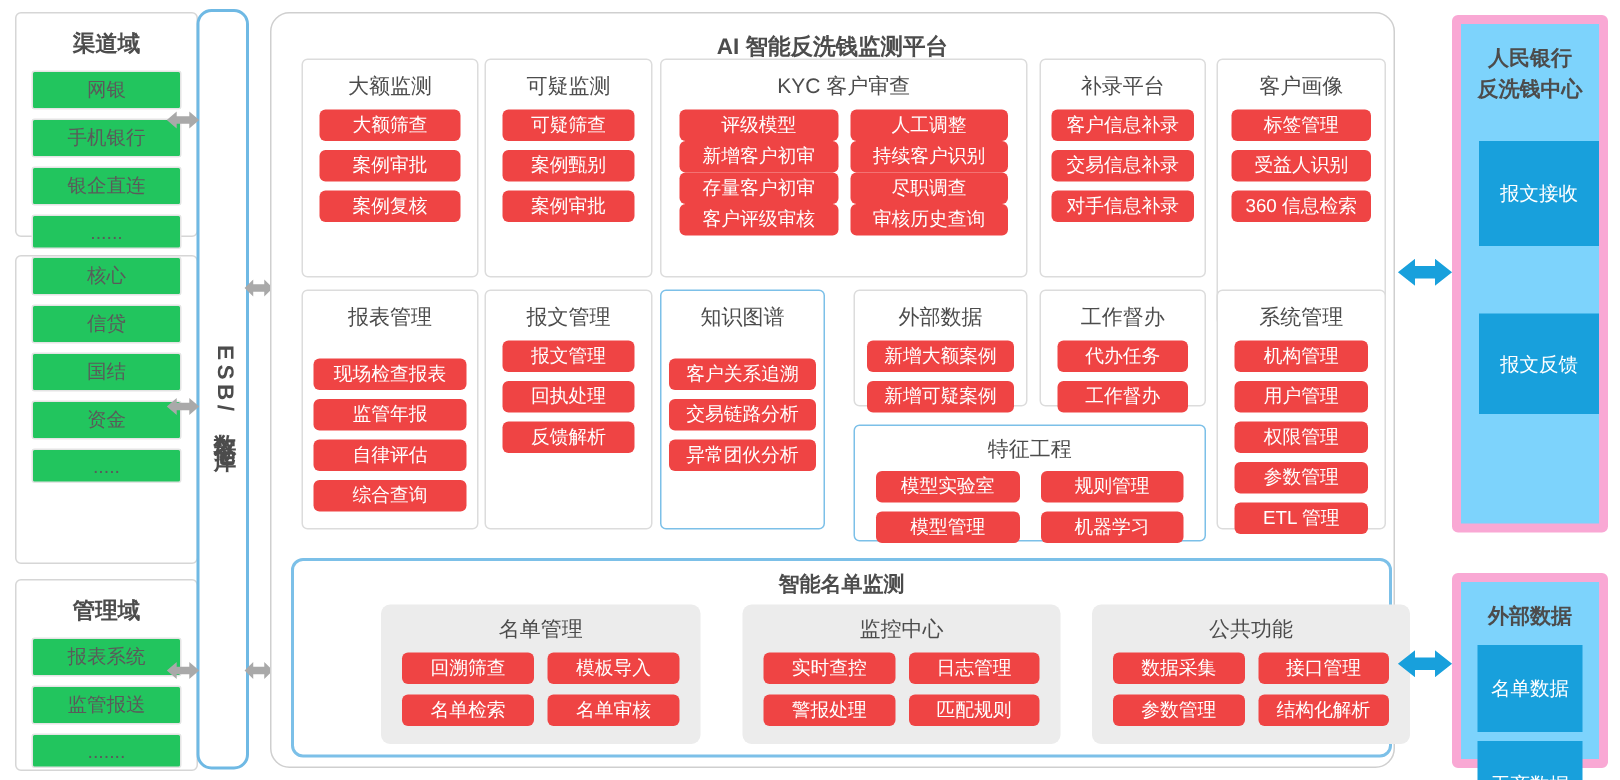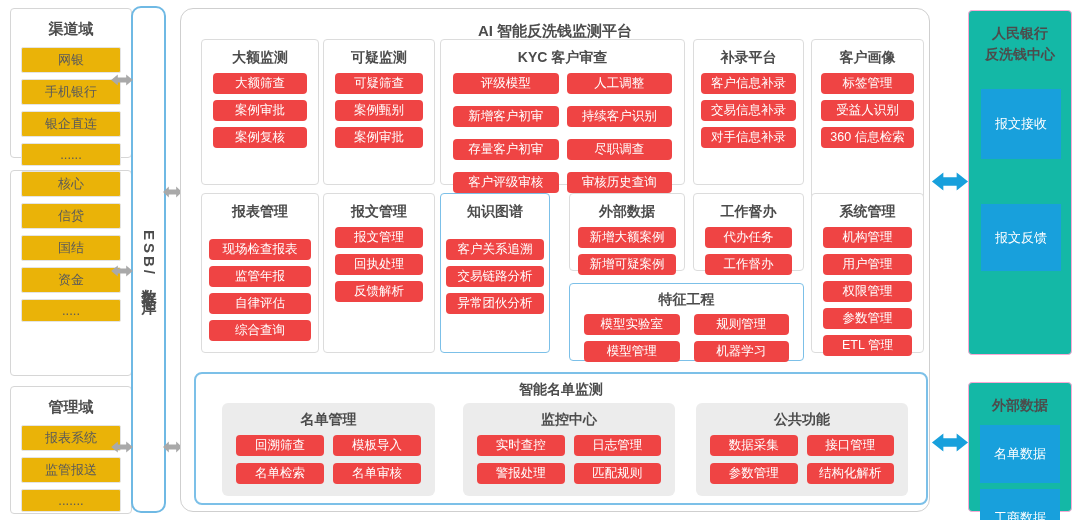--- a/index.html
+++ b/index.html
@@ -2,47 +2,47 @@
 <html><head>
 <meta charset="utf-8">
 <style>
   * { margin:0; padding:0; box-sizing:border-box; }
   html,body { background:#ffffff; }
   body { font-family:"Liberation Sans","DejaVu Sans",sans-serif; color:#4a4a4a; }
   .canvas { position:relative; width:1080px; height:520px; background:#fff; overflow:hidden; }
 
   .panel { position:absolute; background:#fff; border:1px solid #d6d6d6; border-radius:4px; }
   .group-title { text-align:center; font-weight:bold; font-size:15px; color:#4c4c4c; margin:11px 0 8px; }
-  .pill { margin:0 10px 6px; background:#eab308; border:1px solid #e4e4e4; border-radius:2px;
+  .pill { margin:0 10px 6px; background:#22c55e; border:1px solid #e4e4e4; border-radius:2px;
           text-align:center; font-size:13px; color:#5a5a5a; padding:3px 0; min-height:21px; }
 
   .esb { position:absolute; left:131px; top:6px; width:35px; height:507px; background:#fff;
          border:2px solid #6fb9e4; border-radius:10px; display:flex; align-items:center; justify-content:center; }
   .esb span { writing-mode:vertical-rl; font-weight:bold; font-size:15px; color:#4c4c4c; letter-spacing:3px; }
 
   .main { position:absolute; left:180px; top:8px; width:750px; height:504px;
           background:#fff; border:1px solid #cfcfcf; border-radius:13px; }
   .main-title { text-align:center; font-weight:bold; font-size:15px; color:#4c4c4c; margin-top:13px; }
 
   .module { position:absolute; background:#fff; border:1px solid #dcdcdc; border-radius:4px; }
   .blue-border { border:1.5px solid #7cc0e8; }
-  .module-title { text-align:center; font-weight:bold; font-size:14px; color:#4c4c4c; margin:9px 0 6px; }
+  .module-title { text-align:center; font-weight:normal; font-size:14px; color:#4c4c4c; margin:9px 0 6px; }
   .btns { display:flex; flex-direction:column; gap:6px; padding:0 11px; }
-  .btns.grid2 { display:grid; grid-template-columns:1fr 1fr; gap:12px 8px; padding:0 12px; }
+  .btns.grid2 { display:grid; grid-template-columns:1fr 1fr; gap:0 8px; padding:0 12px; }
   .chip { background:#ef4444; color:#fff; border-radius:4px; font-size:12.5px; text-align:center;
           padding:3px 2px; line-height:15px; white-space:nowrap; overflow:hidden; }
 
   .smart-list { position:absolute; left:13px; top:363px; width:734px; height:133px;
                 background:#fff; border:2px solid #7cc0e8; border-radius:8px; }
   .sl-title { text-align:center; font-weight:bold; font-size:14px; color:#4c4c4c; margin-top:7px; }
-  .sl-group { position:absolute; top:29px; height:93px; background:#ececec; border-radius:6px; }
+  .sl-group { position:absolute; top:29px; height:93px; background:#ececec; border-radius:6px;margin-left:32px; }
   .sl-group .module-title { margin:8px 0 6px; }
   .sl-group .btns.grid2 { padding:0 14px; gap:7px 9px; }
 
-  .rightbox { position:absolute; background:#14b8a6; border:1px solid #f9a8d4; border-radius:4px; }
+  .rightbox { position:absolute; background:#7dd3fc; border:6px solid #f9a8d4; border-radius:4px; }
   .rtitle { text-align:center; font-weight:bold; font-size:14px; color:#4c4c4c; line-height:21px; }
   .bluebox { position:absolute; left:12px; width:80px; background:#18a0dc; color:#fff; font-size:13px;
              display:flex; align-items:center; justify-content:center; }
   .bluerow { margin:0 11px 6px; background:#18a0dc; color:#fff; text-align:center; font-size:13px;
              padding:20px 0; min-height:23px; }
 
   .arrow { position:absolute; }
   .arrow svg { display:block; width:100%; height:100%; }
   .arrow-gray path { fill:#a9a9a9; }
   .arrow-blue path { fill:#18a0dc; }

